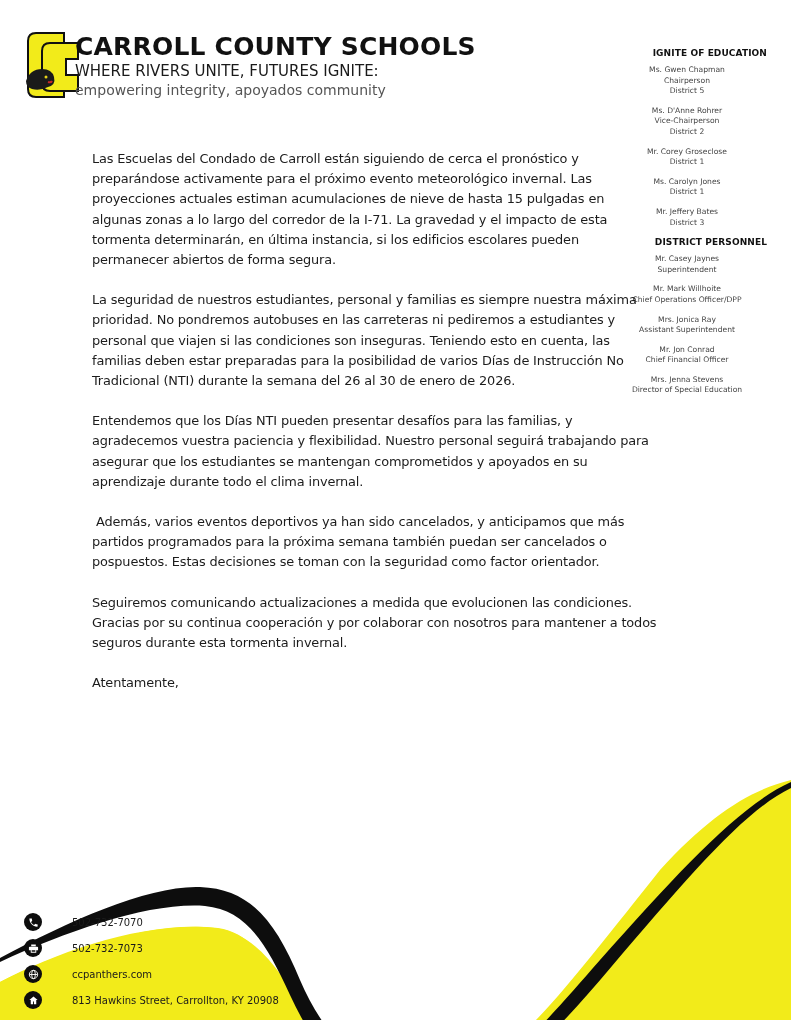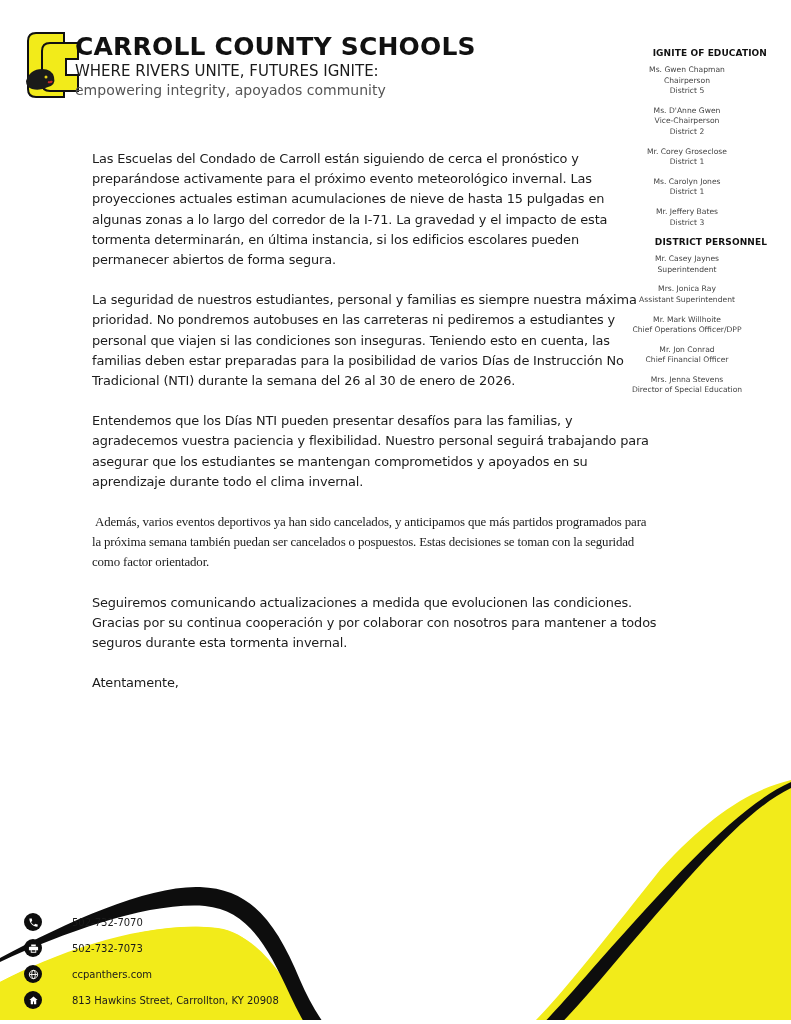--- a/index.html
+++ b/index.html
@@ -51,21 +51,21 @@
 
 <div class="sidebar">
   <div class="sidebar-section">
     <div class="sidebar-heading">IGNITE OF EDUCATION</div>
     <div class="member">
       <div>Ms. Gwen Chapman</div>
       <div>Chairperson</div>
       <div>District 5</div>
     </div>
     <div class="member">
-      <div>Ms. D'Anne Gwen</div>
+      <div>Ms. D'Anne Rohrer</div>
       <div>Vice-Chairperson</div>
       <div>District 2</div>
     </div>
     <div class="member">
       <div>Mr. Corey Groseclose</div>
       <div>District 1</div>
     </div>
     <div class="member">
       <div>Ms. Carolyn Jones</div>
       <div>District 1</div>
@@ -76,43 +76,43 @@
     </div>
   </div>
 
   <div class="sidebar-section">
     <div class="sidebar-heading">DISTRICT PERSONNEL</div>
     <div class="member">
       <div>Mr. Casey Jaynes</div>
       <div>Superintendent</div>
     </div>
     <div class="member">
+      <div>Mr. Mark Willhoite</div>
+      <div>Chief Operations Officer/DPP</div>
+    </div>
+    <div class="member">
       <div>Mrs. Jonica Ray</div>
       <div>Assistant Superintendent</div>
-    </div>
-    <div class="member">
-      <div>Mr. Mark Willhoite</div>
-      <div>Chief Operations Officer/DPP</div>
     </div>
     <div class="member">
       <div>Mr. Jon Conrad</div>
       <div>Chief Financial Officer</div>
     </div>
     <div class="member">
       <div>Mrs. Jenna Stevens</div>
       <div>Director of Special Education</div>
     </div>
   </div>
 </div>
 
 <div class="letter">
   <p>Las Escuelas del Condado de Carroll están siguiendo de cerca el pronóstico y preparándose activamente para el próximo evento meteorológico invernal. Las proyecciones actuales estiman acumulaciones de nieve de hasta 15 pulgadas en algunas zonas a lo largo del corredor de la I-71. La gravedad y el impacto de esta tormenta determinarán, en última instancia, si los edificios escolares pueden permanecer abiertos de forma segura.</p>
   <p>La seguridad de nuestros estudiantes, personal y familias es siempre nuestra máxima prioridad. No pondremos autobuses en las carreteras ni pediremos a estudiantes y personal que viajen si las condiciones son inseguras. Teniendo esto en cuenta, las familias deben estar preparadas para la posibilidad de varios Días de Instrucción No Tradicional (NTI) durante la semana del 26 al 30 de enero de 2026.</p>
   <p>Entendemos que los Días NTI pueden presentar desafíos para las familias, y agradecemos vuestra paciencia y flexibilidad. Nuestro personal seguirá trabajando para asegurar que los estudiantes se mantengan comprometidos y apoyados en su aprendizaje durante todo el clima invernal.</p>
-  <p style="white-space: pre-wrap; font-family: Liberation Serif, serif;"> Además, varios eventos deportivos ya han sido cancelados, y anticipamos que más partidos programados para la próxima semana también puedan ser cancelados o pospuestos. Estas decisiones se toman con la seguridad como factor orientador.</p>
+  <p style="white-space: pre-wrap;"> Además, varios eventos deportivos ya han sido cancelados, y anticipamos que más partidos programados para la próxima semana también puedan ser cancelados o pospuestos. Estas decisiones se toman con la seguridad como factor orientador.</p>
   <p>Seguiremos comunicando actualizaciones a medida que evolucionen las condiciones. Gracias por su continua cooperación y por colaborar con nosotros para mantener a todos seguros durante esta tormenta invernal.</p>
   <div class="closing">Atentamente,</div>
 </div>
 
 <svg class="footer-wave" viewBox="0 0 791 254">
 
   <path d="M0 212 C 60 180, 150 150, 215 158 C 270 165, 295 230, 340 300 L 0 300 Z" fill="#f2eb1a"></path>
   <path d="M0 212 C 60 182, 150 150, 218 158 C 262 164, 285 220, 318 272 C 350 318, 410 320, 470 300 C 520 282, 580 200, 660 100 C 710 45, 750 20, 791 10 L 791 254 L 0 254 Z" fill="#f2eb1a"></path>
 
   <path d="M0 188 C 70 150, 150 115, 200 117 C 250 119, 275 150, 300 210 C 330 280, 380 318, 430 318 C 490 318, 530 270, 600 190 C 680 100, 740 35, 791 12

